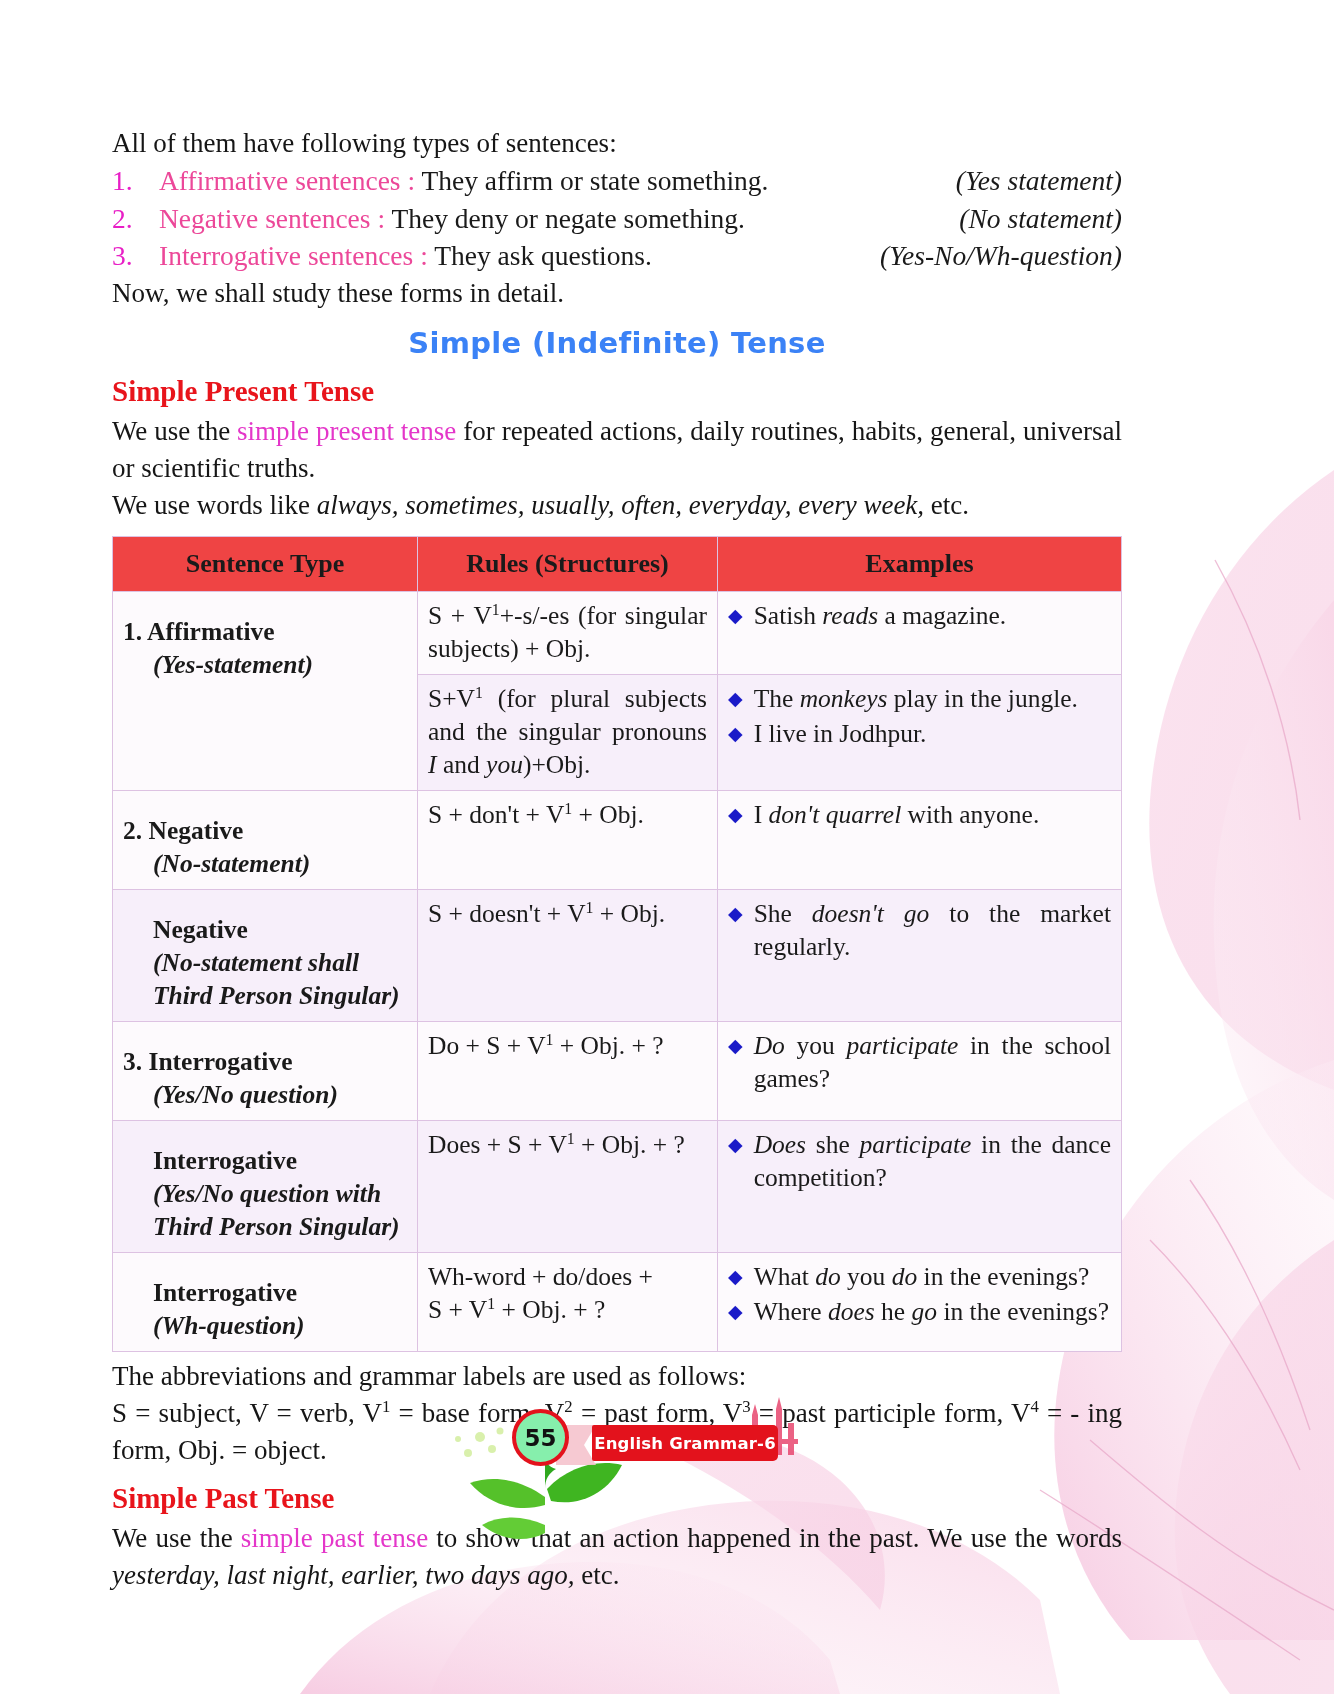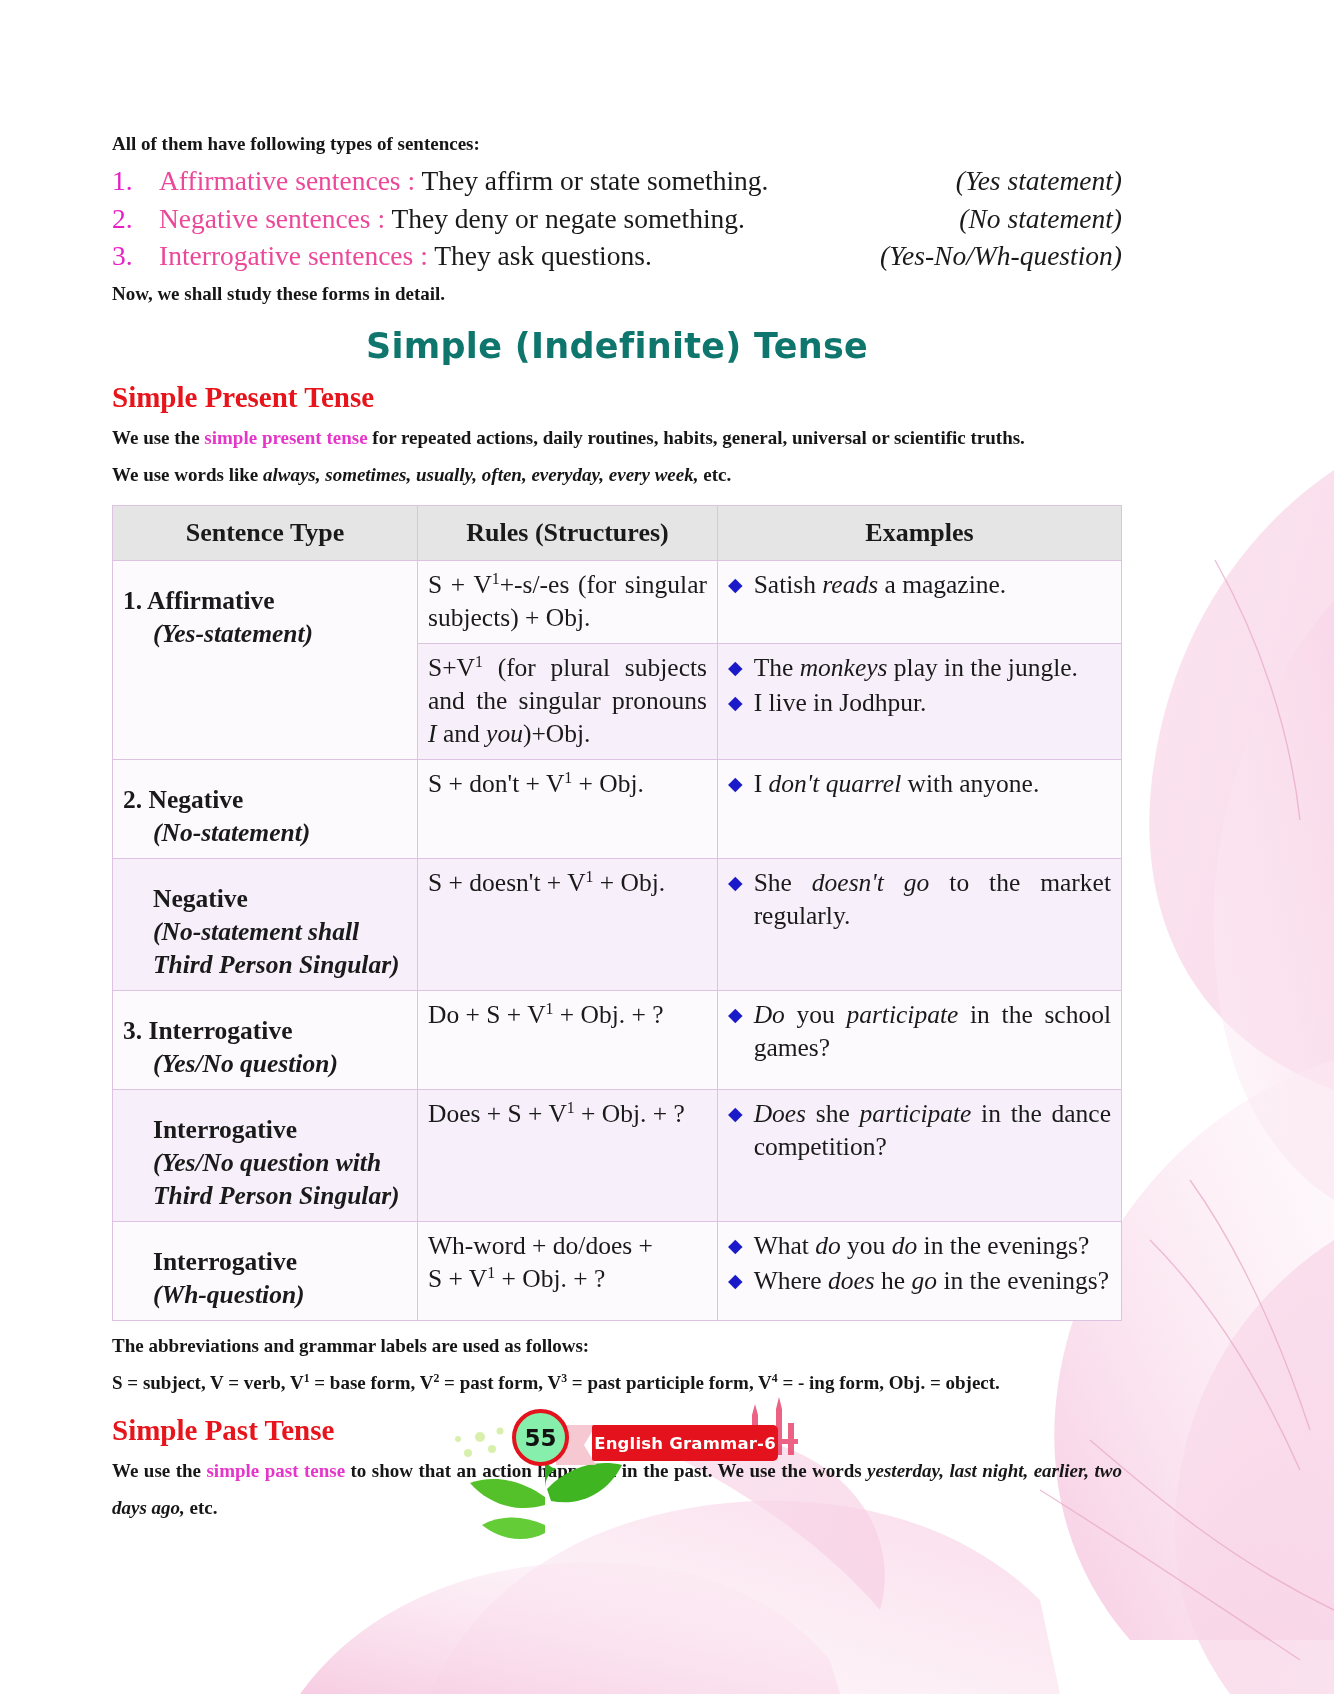--- a/index.html
+++ b/index.html
@@ -35,25 +35,24 @@
   .content {
     position: absolute;
     left: 112px;
     top: 125px;
     width: 1010px;
   }
 
   p, li, div { box-sizing: border-box; }
 
   .para {
-    font-size: 19px;
+    font-size: 27px;
     line-height: 37px;
     margin: 0 0 0 0;
     color: #161616;
-    font-weight: bold;
   }
   .para.justify { text-align: justify; text-align-last: left; }
 
   
   .numlist {
     list-style: none;
     margin: 0;
     padding: 0;
   }
   .numlist li {
@@ -72,23 +71,23 @@
   .magenta-soft { color: #e436c9; }
   .tail {
     float: right;
     font-style: italic;
   }
 
   .center-title {
     text-align: center;
     font-family: "DejaVu Sans", sans-serif;
     font-weight: bold;
-    font-size: 35px;
+    font-size: 29px;
     letter-spacing: 0.3px;
-    color: #0f766e;
+    color: #3b82f6;
     margin: 14px 0 12px 0;
   }
 
   .red-head {
     color: #e8141b;
     font-weight: bold;
     font-size: 29px;
     line-height: 38px;
     margin: 4px 0 3px 0;
   }
@@ -111,21 +110,21 @@
     border: 1px solid #ddc2e2;
     vertical-align: top;
     padding: 7px 10px 9px 10px;
     font-size: 25.5px;
     line-height: 33px;
   }
   table.grammar thead th {
     text-align: center;
     font-weight: bold;
     font-size: 26px;
-    background: #e5e5e5;
+    background: #ef4444;
     padding: 10px 6px 11px 6px;
   }
   .rowA { background: #fdfafd; }
   .rowB { background: #f7effa; padding-left: 18px; }
 
   td.stype { font-weight: bold; }
   td.stype .sub { display: block; font-style: italic; padding-left: 30px; }
   td.stype .lead { display: block; margin-top: 16px; }
   td.stype .indent { padding-left: 30px; }
 

